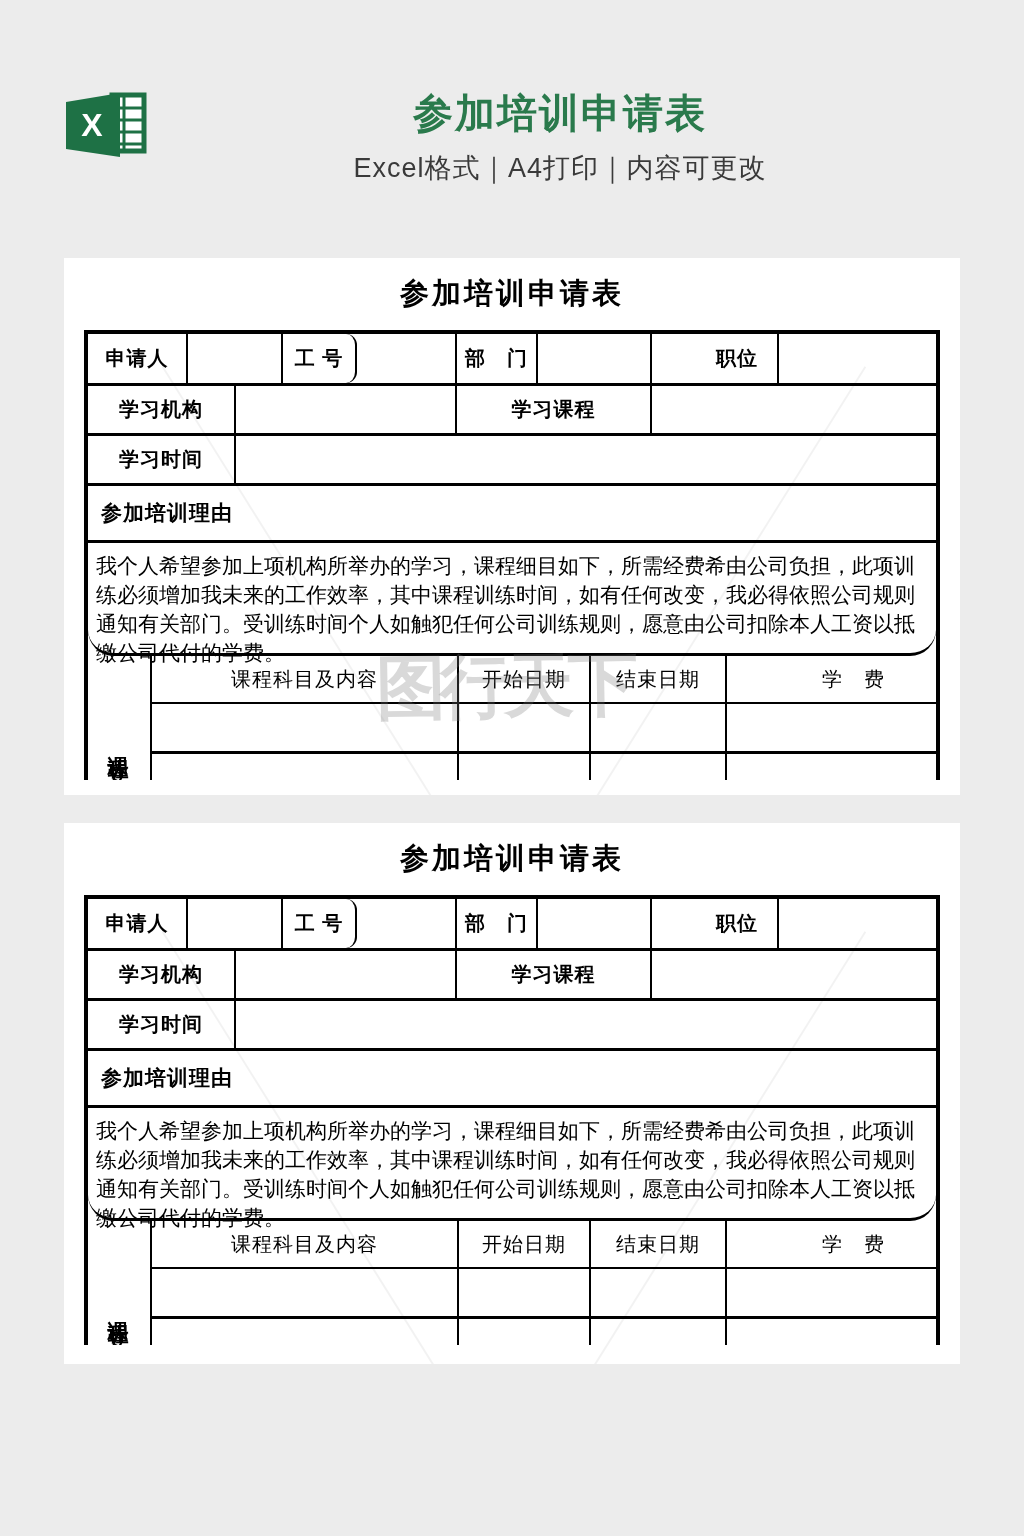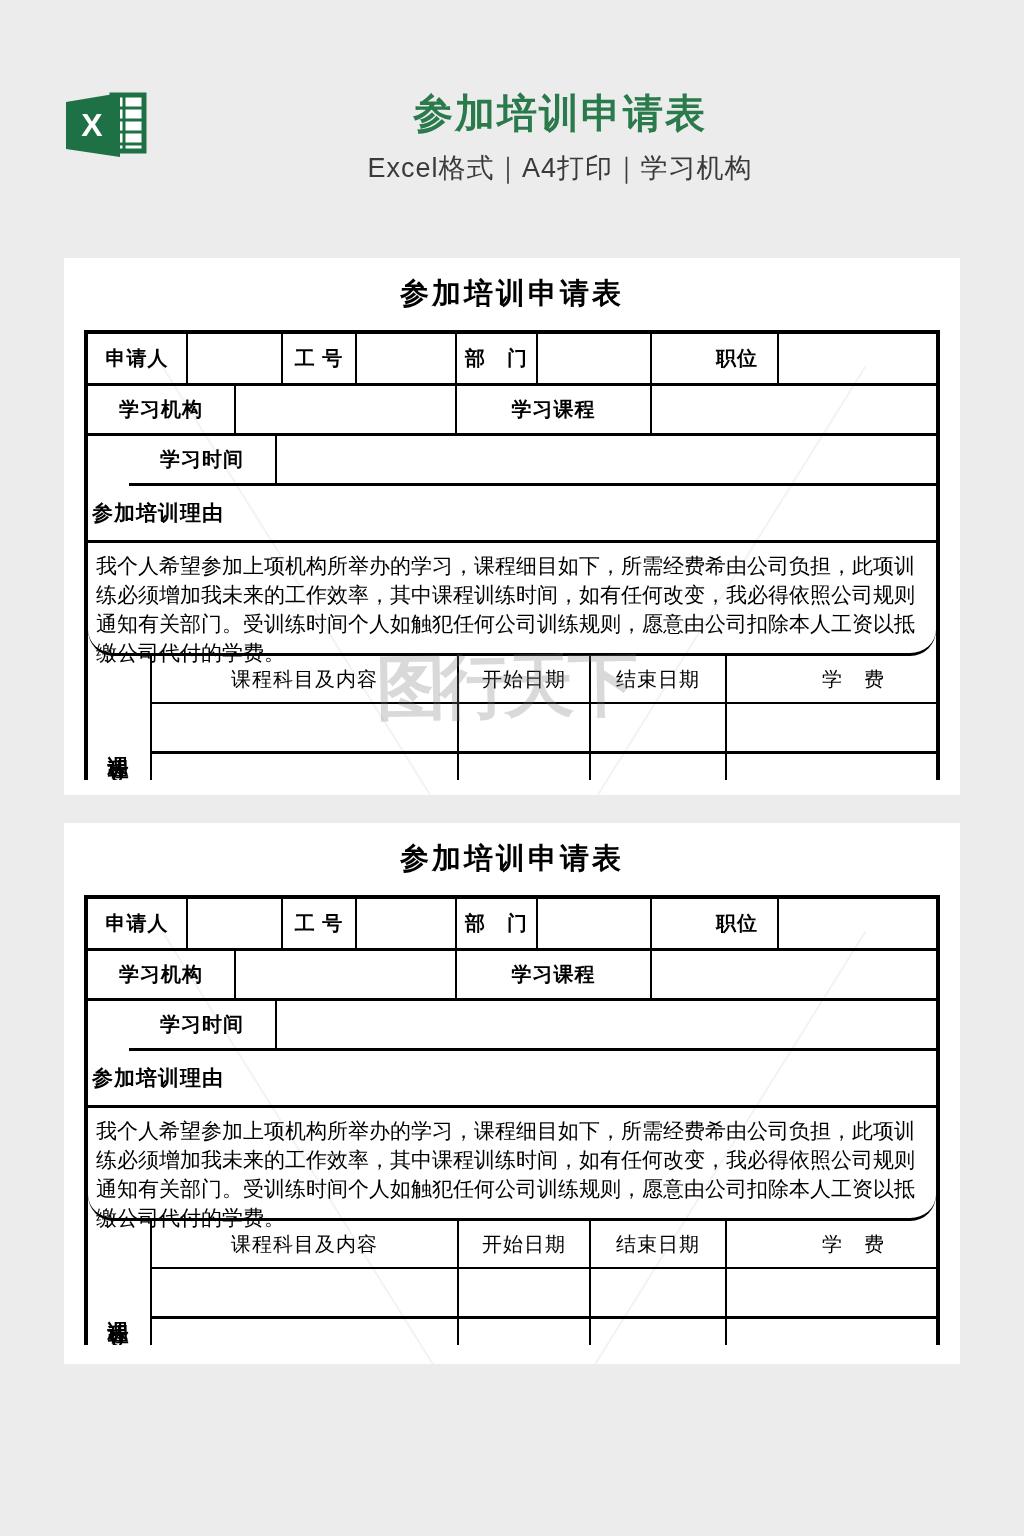--- a/index.html
+++ b/index.html
@@ -54,23 +54,23 @@
   .trow:last-child { border-bottom:none; }
   .cell {
     border-right:2px solid #000;
     display:flex; align-items:center; justify-content:center;
     font-size:20px; font-weight:bold; letter-spacing:1px;
   }
   .cell:last-child { border-right:none; }
   .cell.blank { font-weight:normal; }
   .rowA { height:52px; }
   .rowB { height:50px; }
-  .rowC { height:50px;margin-left:41px; }
+  .rowC { height:50px; }
   .rowD { height:57px; }
-  .rowD .cell { justify-content:flex-start; padding-left:4px; font-size:21px; }
+  .rowD .cell { justify-content:flex-start; padding-left:13px; font-size:21px; }
   .rowE { height:113px;border-radius:26px; }
   .rowE .cell {
     align-items:flex-start; justify-content:flex-start;
     font-weight:normal; font-size:21px; line-height:29px;
     padding:8px 10px 0 8px; text-align:left; letter-spacing:0;
   }
 
   
   .course-wrap { display:flex; }
   .side-label-cell {
@@ -93,42 +93,42 @@
     display:flex; align-items:center; justify-content:center;
     font-size:20px; font-weight:normal; letter-spacing:1px;
   }
   .ccell:last-child { border-right:none; }
   .c-subject { width:307px; }
   .c-start { width:132px; }
   .c-end { width:136px; }
   .c-fee { flex:1;margin-left:44px; }
 
   
-  .wA1{width:100px;} .wA2{width:95px;} .wA3{width:74px;} .wA4{width:100px;}
+  .wA1{width:100px;} .wA2{width:95px;} .wA3{width:74px;border-radius:11px;} .wA4{width:100px;}
   .wA5{width:81px;} .wA6{width:114px;} .wA7{width:127px;padding-left:45px;} .wA8{flex:1;}
   .wB1{width:148px;} .wB2{width:221px;} .wB3{width:195px;} .wB4{flex:1;}
   .wC1{width:148px;} .wC2{flex:1;}
 </style>
 </head>
 <body>
 
 <div class="header">
   <svg class="xl-icon" viewBox="0 0 84 66" aria-hidden="true">
     <rect x="48" y="3" width="32" height="56" fill="#ffffff" stroke="#1e7145" stroke-width="5"></rect>
     <line x1="48" y1="16" x2="80" y2="16" stroke="#1e7145" stroke-width="3"></line>
     <line x1="48" y1="28" x2="80" y2="28" stroke="#1e7145" stroke-width="3"></line>
     <line x1="48" y1="40" x2="80" y2="40" stroke="#1e7145" stroke-width="3"></line>
     <line x1="48" y1="52" x2="80" y2="52" stroke="#1e7145" stroke-width="3"></line>
     <line x1="60" y1="3" x2="60" y2="59" stroke="#1e7145" stroke-width="3"></line>
     <polygon points="2,10 56,1 56,65 2,57" fill="#1e7145"></polygon>
     <text x="28" y="44" font-size="32" font-weight="bold" fill="#ffffff" text-anchor="middle" font-family="Liberation Sans, sans-serif">X</text>
   </svg>
   <div class="header-text">
     <h1 class="page-title">参加培训申请表</h1>
-    <div class="page-subtitle">Excel格式｜A4打印｜学习机构</div>
+    <div class="page-subtitle">Excel格式｜A4打印｜内容可更改</div>
   </div>
 </div>
 
 <div class="card">
   <div class="diag diag1"></div>
   <div class="diag diag2"></div>
   <div class="watermark-text">图行天下</div>
 
   <div class="card-title">参加培训申请表</div>
 

